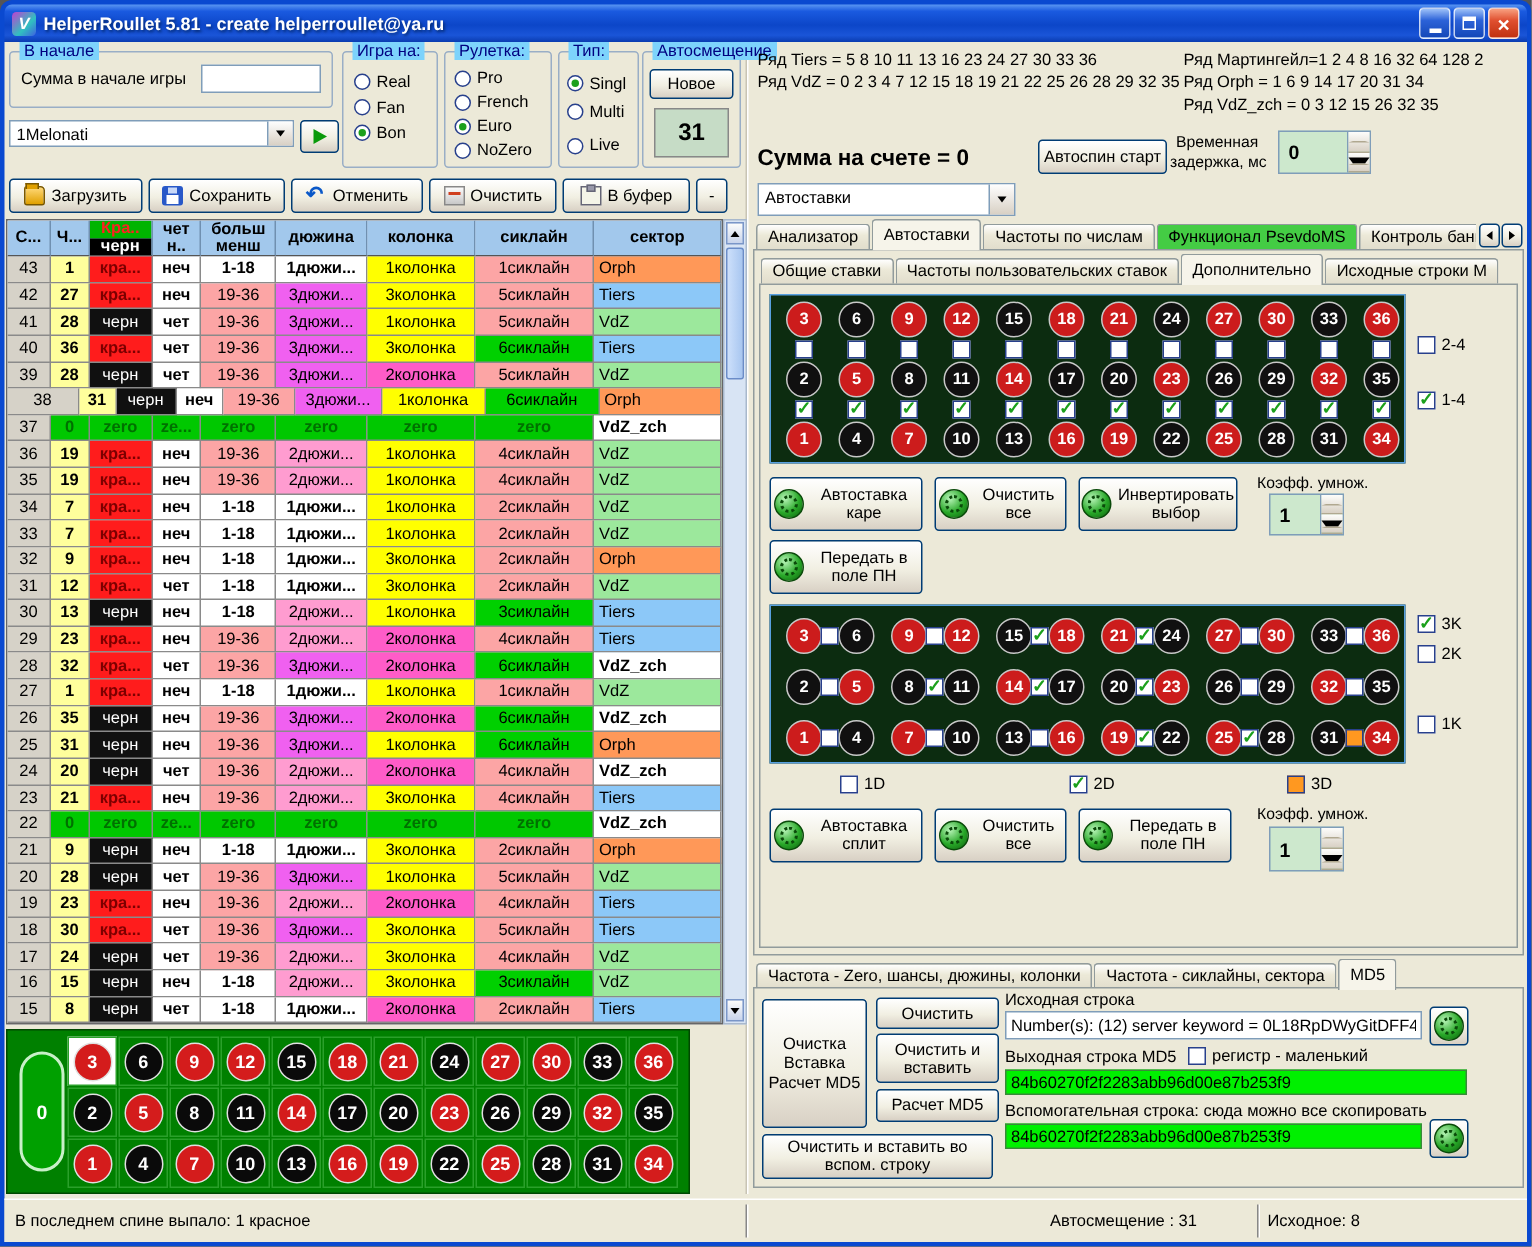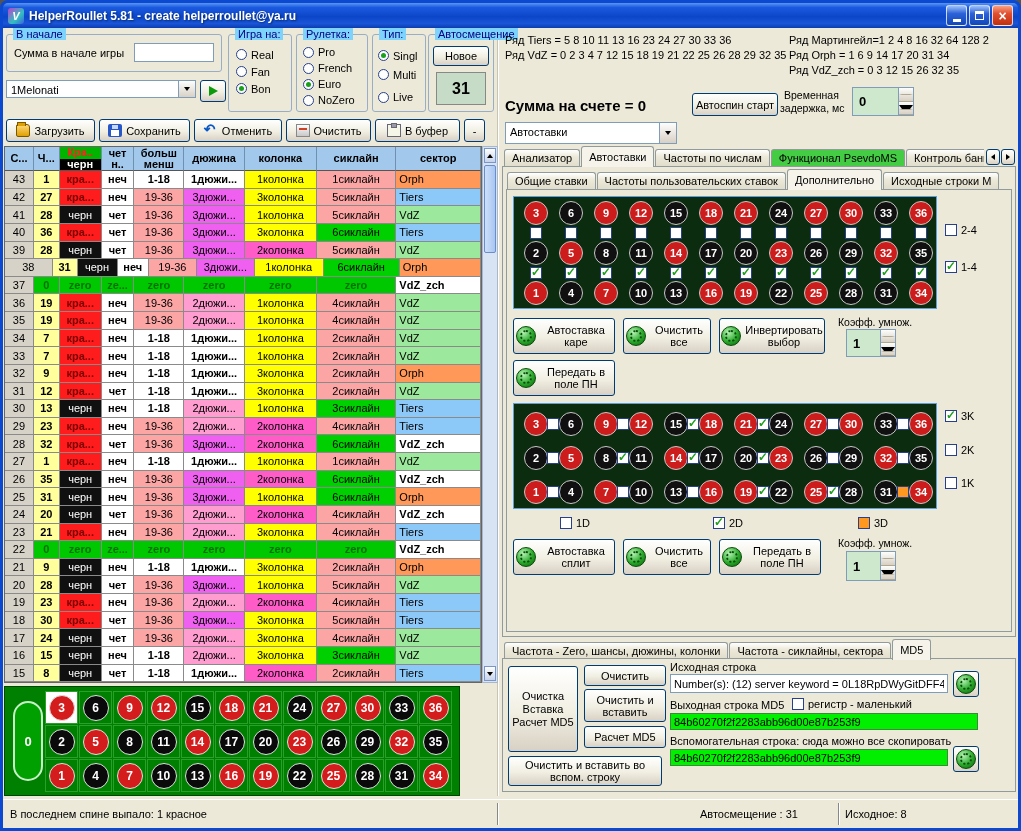--- a/index.html
+++ b/index.html
@@ -972,21 +972,21 @@
       <span>2-4</span>
     </div>
     <div class="cbitem" style="left: 945px; top: 261px;">
       <span class="cbx checked"></span>
       <span>1-4</span>
     </div>
     <div class="cbitem" style="left: 945px; top: 410px;">
       <span class="cbx checked"></span>
       <span>3K</span>
     </div>
-    <div class="cbitem" style="left: 945px; top: 444px;">
+    <div class="cbitem" style="left: 945px; top: 430px;">
       <span class="cbx"></span>
       <span>2K</span>
     </div>
     <div class="cbitem" style="left: 945px; top: 477px;">
       <span class="cbx"></span>
       <span>1K</span>
     </div>
     <div class="cbitem" style="left: 560px; top: 517px;">
       <span class="cbx"></span>
       <span>1D</span>

